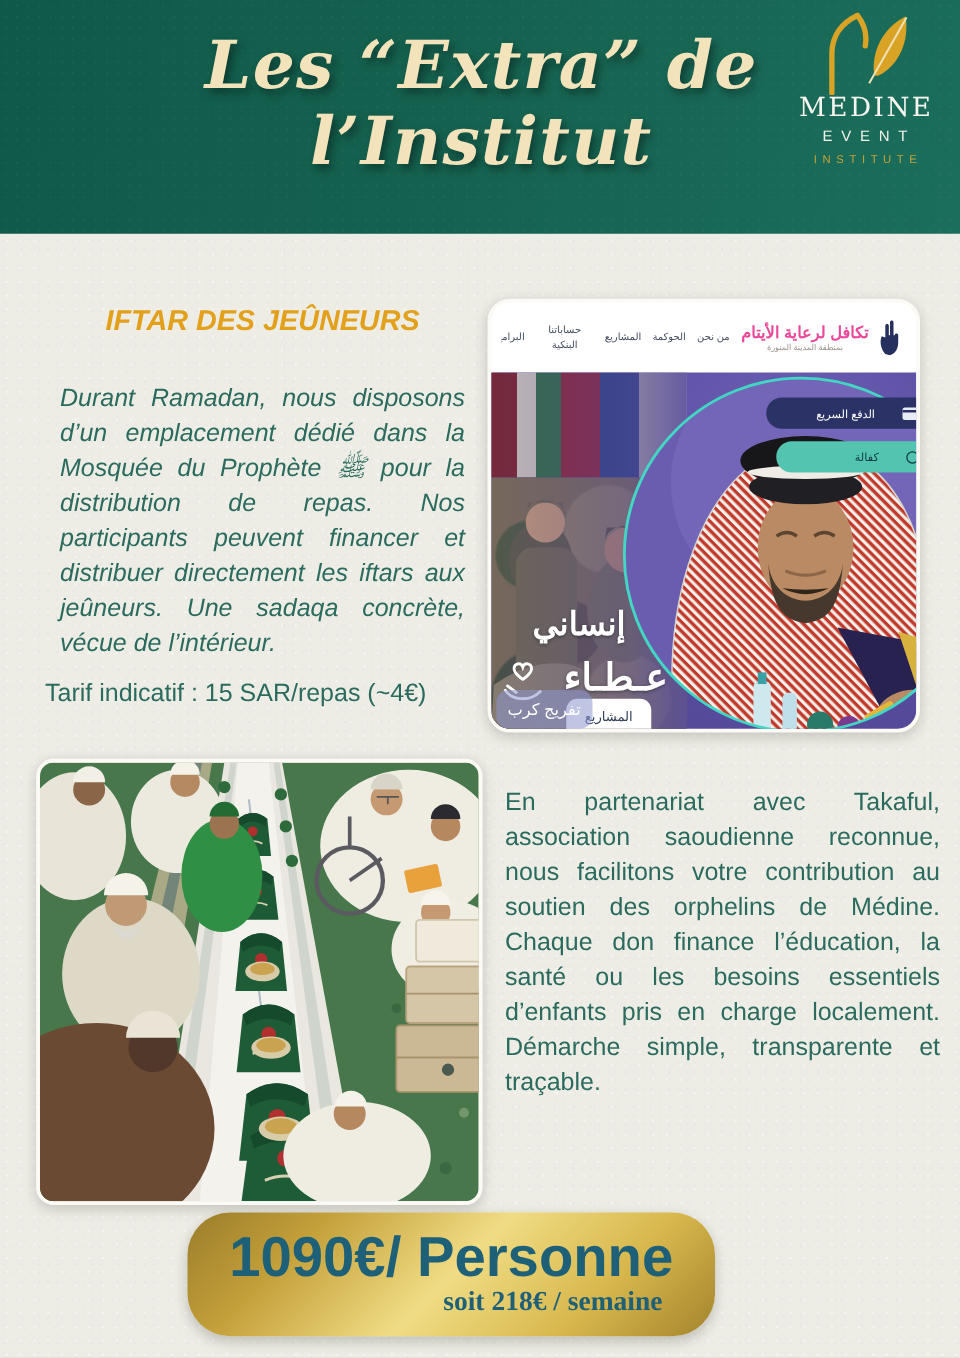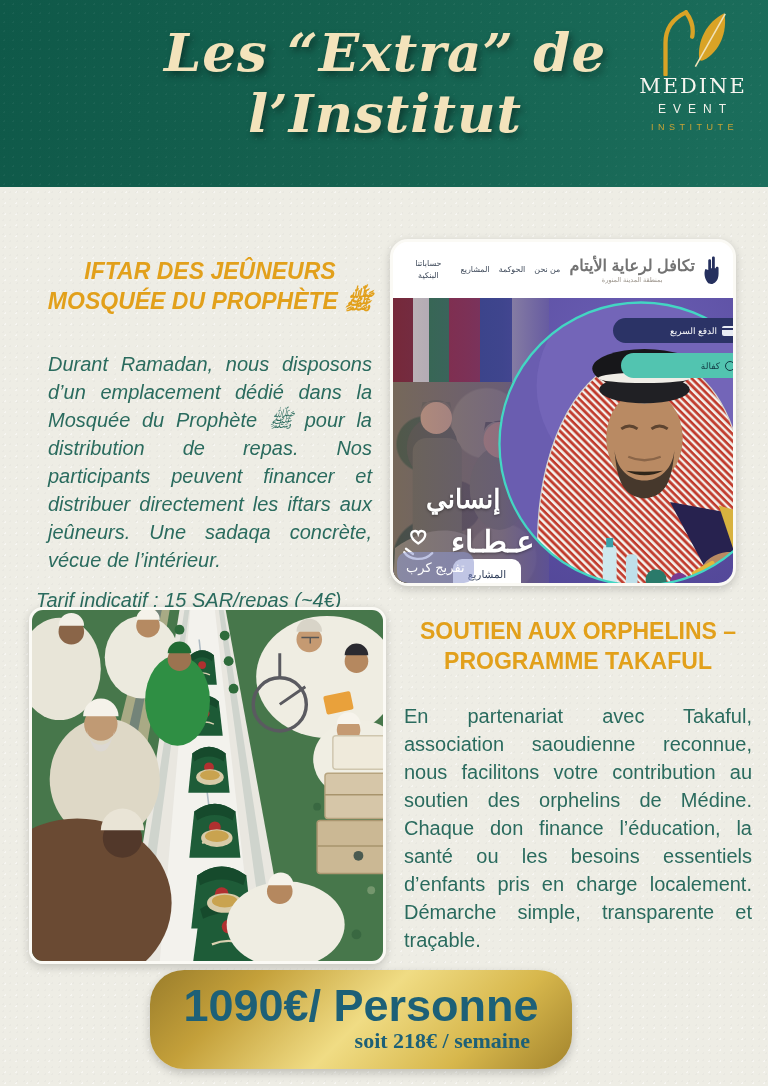--- a/index.html
+++ b/index.html
@@ -22,34 +22,34 @@
   .logo{position:absolute;right:14px;top:10px;width:122px;text-align:center;color:#fff;}
   .logo-icon{width:96px;height:66px;display:block;margin:0 auto;}
   .logo-name{font-family:"DejaVu Serif", serif;font-size:21px;letter-spacing:2px;color:#f7f5ef;margin-top:-2px;}
   .logo-event{font-size:12px;letter-spacing:7px;color:#f2f1ea;margin-top:4px;padding-left:5px;}
   .logo-inst{font-size:9px;letter-spacing:4.5px;color:#c9a336;margin-top:6px;padding-left:3px;}
 
   
   .gold-heading{color:#e2a01b;font-weight:bold;font-size:23px;line-height:30px;text-align:center;}
   .gold-heading.italic{font-style:italic;}
   .col-left{position:absolute;left:36px;top:240px;width:348px;}
-  .col-left .gold-heading{margin:16px 0 34px 0;text-align:center;}
+  .col-left .gold-heading{margin:1px 0 34px 0;text-align:center;}
   .body-para{color:#2a6b5e;font-size:20px;line-height:28px;text-align:justify;margin:12px;}
   .body-para.italic{font-style:italic;}
-  .tarif-line{color:#2a6b5e;font-size:20px;line-height:28px;font-style:italic;margin:0;}
+  .tarif-line{color:#2a6b5e;font-size:20px;line-height:28px;margin:0;}
   .col-right{position:absolute;left:392px;top:616px;width:372px;}
   .col-right .gold-heading{margin:0 0 26px 0;}
 
   
   .site{position:absolute;left:390px;top:239px;width:346px;height:347px;border-radius:18px;
     overflow:hidden;background:#fff;border:3px solid #fbfaf5;box-shadow:0 3px 10px rgba(0,0,0,.18);box-sizing:border-box;}
   .site-nav{height:56px;background:#fff;display:flex;direction:rtl;align-items:center;padding:0 8px;gap:9px;}
   .site-logo{display:flex;direction:rtl;align-items:center;gap:4px;flex:0 0 auto;}
   .site-logo-txt{text-align:center;}
-  .site-logo-title{font-size:16px;font-weight:bold;color:#737373;white-space:nowrap;}
+  .site-logo-title{font-size:13px;font-weight:bold;color:#ec4899;white-space:nowrap;}
   .site-logo-sub{font-size:6.5px;color:#9a938a;margin-top:1px;white-space:nowrap;}
   .site-menu{display:flex;direction:rtl;align-items:center;gap:9px;overflow:hidden;}
   .site-menu-item{font-size:8px;color:#414c5c;max-width:46px;text-align:center;line-height:1.5;flex:0 0 auto;white-space:normal;}
   .hero{position:relative;height:291px;background:radial-gradient(ellipse at 70% 20%, #6b5eb4 0%, #584c9e 60%, #4c4190 100%);overflow:hidden;}
   .hero-photo{position:absolute;left:0;top:0;width:46%;height:100%;}
   .hero-flags{position:absolute;left:0;top:0;width:100%;height:29%;
     background:linear-gradient(90deg,#7a242b 0 13%,#cfc8bb 13% 23%,#2e6e3f 23% 36%,#8f2330 36% 56%,#2a3f7e 56% 76%,#b8b2a6 76% 100%);}
   .hero-camo{position:absolute;left:0;top:29%;width:100%;height:71%;background:#7a6c50;
     background-image:radial-gradient(circle at 20% 30%, #4f5a3c 0 14%, transparent 15%),
       radial-gradient(circle at 60% 20%, #8d7f5f 0 18%, transparent 19%),
@@ -57,21 +57,21 @@
       radial-gradient(circle at 80% 50%, #a89a78 0 20%, transparent 21%),
       radial-gradient(circle at 25% 85%, #46503a 0 18%, transparent 19%),
       radial-gradient(circle at 70% 85%, #8d7f5f 0 16%, transparent 17%);}
   .hero-kids{position:absolute;left:0;top:0;width:100%;height:100%;}
   .hero-tint{position:absolute;left:0;top:0;width:100%;height:100%;
     background:linear-gradient(90deg,rgba(88,76,160,.12) 0%,rgba(88,76,160,.45) 70%,rgba(88,76,160,.85) 100%);}
   .portrait{position:absolute;left:103px;top:1px;width:290px;height:290px;}
   .hero-word-insani{position:absolute;left:-10px;top:186px;color:#fff;font-size:26px;font-weight:bold;text-shadow:0 1px 3px rgba(0,0,0,.4);margin-left:43px;}
   .hero-word-ataa{position:absolute;left:58px;top:226px;color:#fff;font-size:30px;font-weight:bold;letter-spacing:3px;text-shadow:0 1px 3px rgba(0,0,0,.4);}
   .hand-heart{position:absolute;left:6px;top:228px;width:42px;height:42px;}
-  .pill{position:absolute;display:flex;direction:rtl;align-items:center;gap:5px;border-radius:13px;
+  .pill{position:absolute;display:flex;direction:rtl;align-items:center;gap:22px;border-radius:13px;
     font-size:9px;padding:0 10px;height:25px;white-space:nowrap;}
   .pill-pay{right:-12px;top:20px;background:#2b3366;color:#fff;width:112px;}
   .pill-kafala{right:-12px;top:55px;background:#52c4b0;color:#123a44;width:104px;}
   .pill-icon{width:13px;height:10px;background:#e8ecf4;border-radius:2px;position:relative;flex:0 0 auto;}
   .pill-icon:after{content:"";position:absolute;left:0;top:2.5px;width:100%;height:2px;background:#2b3366;}
   .person-ic{width:10px;height:10px;border-radius:50%;border:1.6px solid #123a44;position:relative;flex:0 0 auto;box-sizing:border-box;}
   .tab-projects{position:absolute;left:60px;bottom:0;width:68px;height:30px;background:#fff;
     border-radius:9px 9px 0 0;color:#33415c;font-size:10.5px;text-align:center;line-height:30px;}
   .pill-tafrij{position:absolute;left:4px;bottom:6px;background:rgba(140,150,205,.55);color:#fff;
     font-size:13px;padding:8px 9px;border-radius:10px;}
@@ -107,21 +107,20 @@
       </svg>
       <div class="logo-name">MEDINE</div>
       <div class="logo-event">EVENT</div>
       <div class="logo-inst">INSTITUTE</div>
     </div>
   </div>
 
   <div class="col-left">
     <div class="gold-heading italic">
       <div>IFTAR DES JEÛNEURS</div>
-      <div>MOSQUÉE DU PROPHÈTE ﷺ</div>
     </div>
     <p class="body-para italic">Durant Ramadan, nous disposons d’un emplacement dédié dans la Mosquée du Prophète ﷺ pour la distribution de repas. Nos participants peuvent financer et distribuer directement les iftars aux jeûneurs. Une sadaqa concrète, vécue de l’intérieur.</p>
     <p class="tarif-line">Tarif indicatif : 15 SAR/repas (~4€)</p>
   </div>
 
   <div class="site">
     <div class="site-nav">
       <div class="site-logo">
         <svg width="26" height="30" viewBox="0 0 24 32">
           <path d="M8 30 C4 26 3 19 5 15 L8 16 L8 6 C8 4 11 4 11 6 L11 14 L12 14 L12 3 C12 1 15 1 15 3 L15 14 L16 14 C16 12 19 12 19 14 L19 20 C19 27 15 31 11 31 Z" fill="#25305e"></path>
@@ -334,24 +333,20 @@
         <path d="M298 188 H372 M290 240 H374" stroke="#a8946c" stroke-width="1.5"></path>
         <circle cx="332" cy="250" r="5" fill="#4a5a50"></circle>
       </g>
       <ellipse cx="258" cy="320" rx="60" ry="44" fill="#efede2"></ellipse>
       <circle cx="252" cy="286" r="13" fill="#b5885f"></circle>
         <path d="M240 280 A13 13 0 0 1 266 280 Z" fill="#f5f2ea"></path>
     </svg>
   </div>
 
   <div class="col-right">
-    <div class="gold-heading">
-      <div>SOUTIEN AUX ORPHELINS –</div>
-      <div>PROGRAMME TAKAFUL</div>
-    </div>
     <p class="body-para">En partenariat avec Takaful, association saoudienne reconnue, nous facilitons votre contribution au soutien des orphelins de Médine. Chaque don finance l’éducation, la santé ou les besoins essentiels d’enfants pris en charge localement. Démarche simple, transparente et traçable.</p>
   </div>
 
   <div class="badge">
     <div class="badge-main">1090€/ Personne</div>
     <div class="badge-sub">soit 218€ / semaine</div>
   </div>
 
 </div>
 

